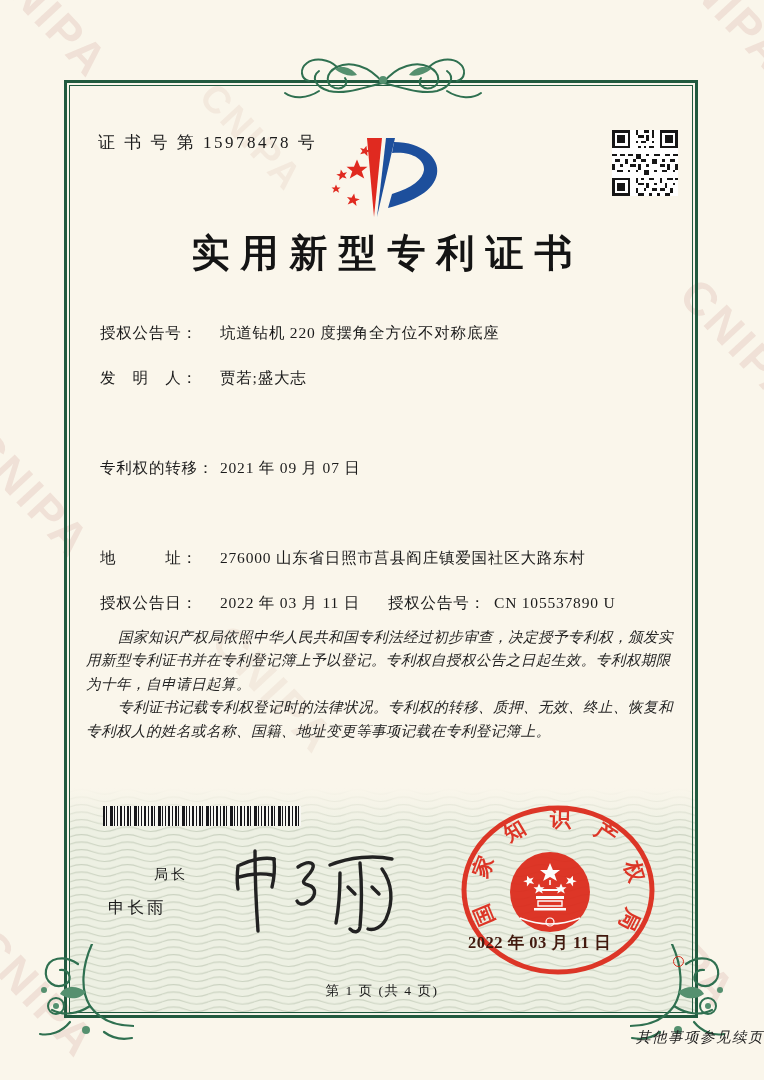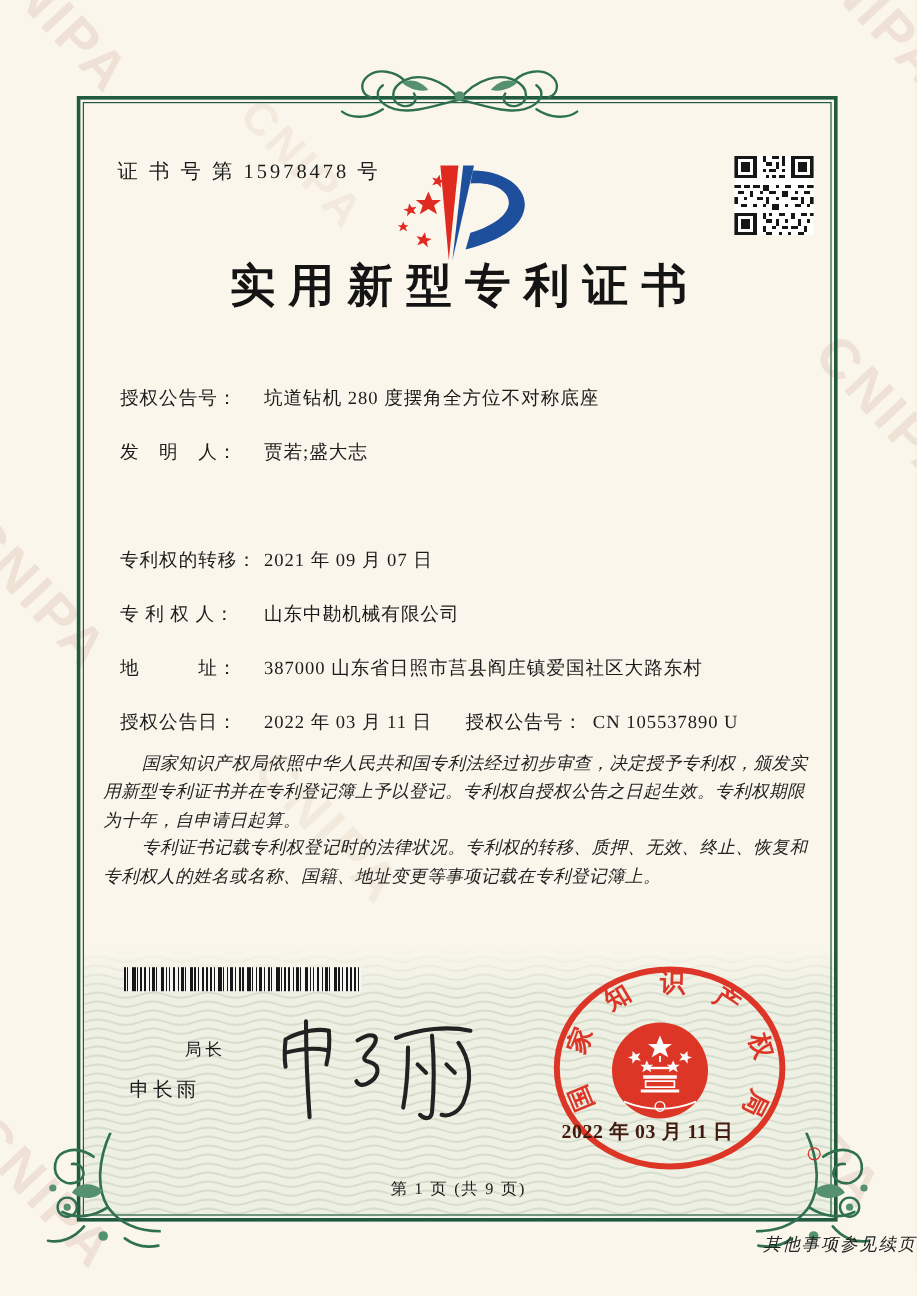--- a/index.html
+++ b/index.html
@@ -26,21 +26,21 @@
   .band-fade{position:absolute;left:70px;top:788px;width:626px;height:42px;z-index:2;
              background:linear-gradient(#faf6eb,rgba(250,246,235,0));}
   .ornament{position:absolute;z-index:4;}
   .orn-top{left:272px;top:56px;}
   .orn-bl{left:34px;top:944px;}
   .orn-br{left:630px;top:944px;transform:scaleX(-1);}
   
   .cert-no{position:absolute;left:98px;top:131px;font-size:17px;letter-spacing:2.5px;z-index:4;}
   .logo{position:absolute;left:320px;top:118px;z-index:4;}
   .qr{position:absolute;left:612px;top:130px;z-index:4;}
-  .title{position:absolute;left:0;top:213px;width:100%;text-align:center;font-size:38px;
+  .title{position:absolute;left:0;top:228px;width:100%;text-align:center;font-size:38px;
          font-weight:bold;letter-spacing:11px;text-indent:11px;z-index:4;color:#141414;}
   
   .field-row{position:absolute;left:100px;width:575px;display:flex;font-size:15.5px;
              letter-spacing:0.8px;z-index:4;line-height:20px;}
   .flabel{width:120px;flex:none;}
   .fvalue{flex:1;}
   .pair2{position:absolute;left:288px;top:0;display:flex;align-items:center;}
   .pair2 .flabel{width:106px;}
   
   .body-text{position:absolute;left:86px;top:626px;width:596px;z-index:4;}
@@ -193,37 +193,33 @@
         <rect x="2" y="2" width="3" height="3"></rect>
         <rect x="20" y="2" width="3" height="3"></rect>
         <rect x="2" y="20" width="3" height="3"></rect>
       </g>
   </svg>
 
   <div class="title">实用新型专利证书</div>
 
   <div class="field-row" style="top:323px">
     <span class="flabel">授权公告号：</span>
-    <span class="fvalue">坑道钻机 280 度摆角全方位不对称底座</span>
+    <span class="fvalue">坑道钻机 220 度摆角全方位不对称底座</span>
   </div>
   <div class="field-row" style="top:368px">
     <span class="flabel">发　明　人：</span>
     <span class="fvalue">贾若;盛大志</span>
   </div>
   <div class="field-row" style="top:458px">
     <span class="flabel">专利权的转移：</span>
     <span class="fvalue">2021 年 09 月 07 日</span>
   </div>
-  <div class="field-row" style="top:503px">
-    <span class="flabel">专 利 权 人：</span>
-    <span class="fvalue">山东中勘机械有限公司</span>
-  </div>
   <div class="field-row" style="top:548px">
     <span class="flabel">地　　　址：</span>
-    <span class="fvalue">387000 山东省日照市莒县阎庄镇爱国社区大路东村</span>
+    <span class="fvalue">276000 山东省日照市莒县阎庄镇爱国社区大路东村</span>
   </div>
   <div class="field-row" style="top:593px">
     <span class="flabel">授权公告日：</span>
     <span class="fvalue">2022 年 03 月 11 日</span>
     <span class="pair2">
       <span class="flabel">授权公告号：</span>
       <span>CN 105537890 U</span>
     </span>
   </div>
 
@@ -275,16 +271,16 @@
           <path d="M-16,16 h32 v2.5 h-32 z"></path>
         </g>
         <path d="M-30,26 Q0,38 30,26" stroke="#ffffff" stroke-width="1.5" fill="none"></path>
         <circle cy="30" r="4" stroke="#ffffff" stroke-width="1.2" fill="none"></circle>
       </g>
     </g>
   </svg>
   <div class="seal-date">2022 年 03 月 11 日</div>
   <div class="seal-dot"></div>
 
-  <div class="page-num">第 1 页 (共 9 页)</div>
+  <div class="page-num">第 1 页 (共 4 页)</div>
   <div class="cont-note">其他事项参见续页</div>
 
 </div>
 
 </body></html>

